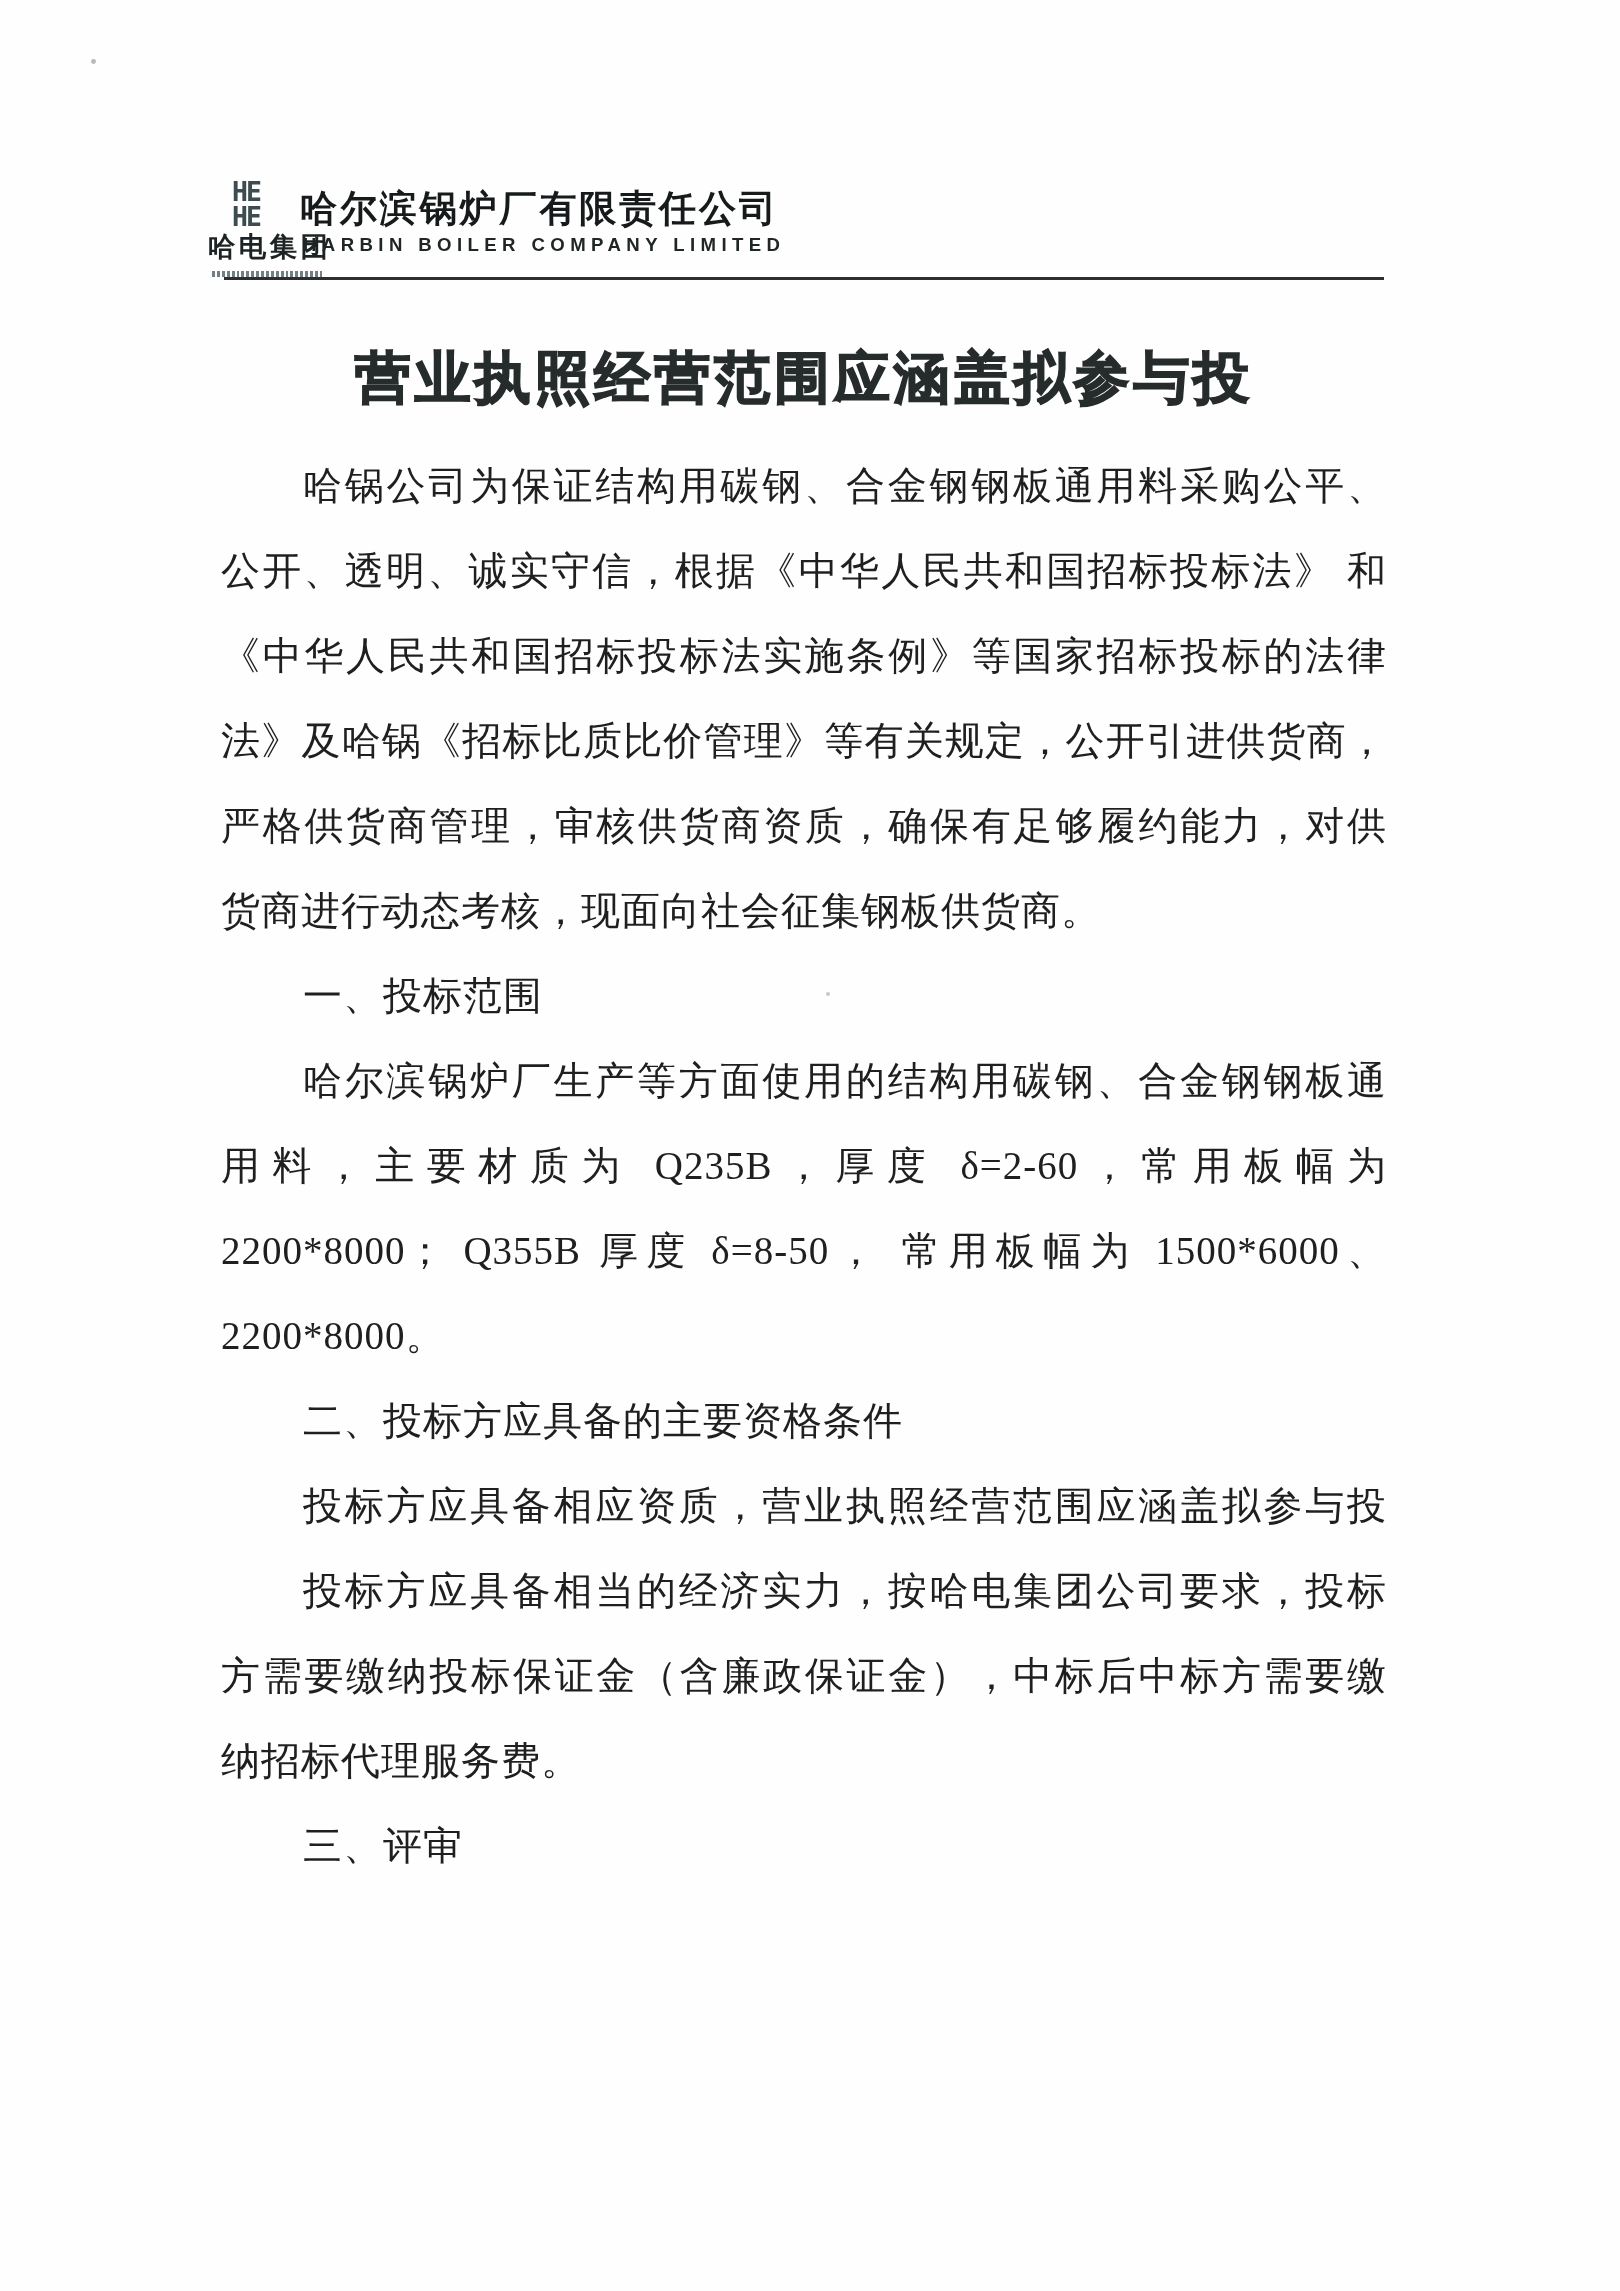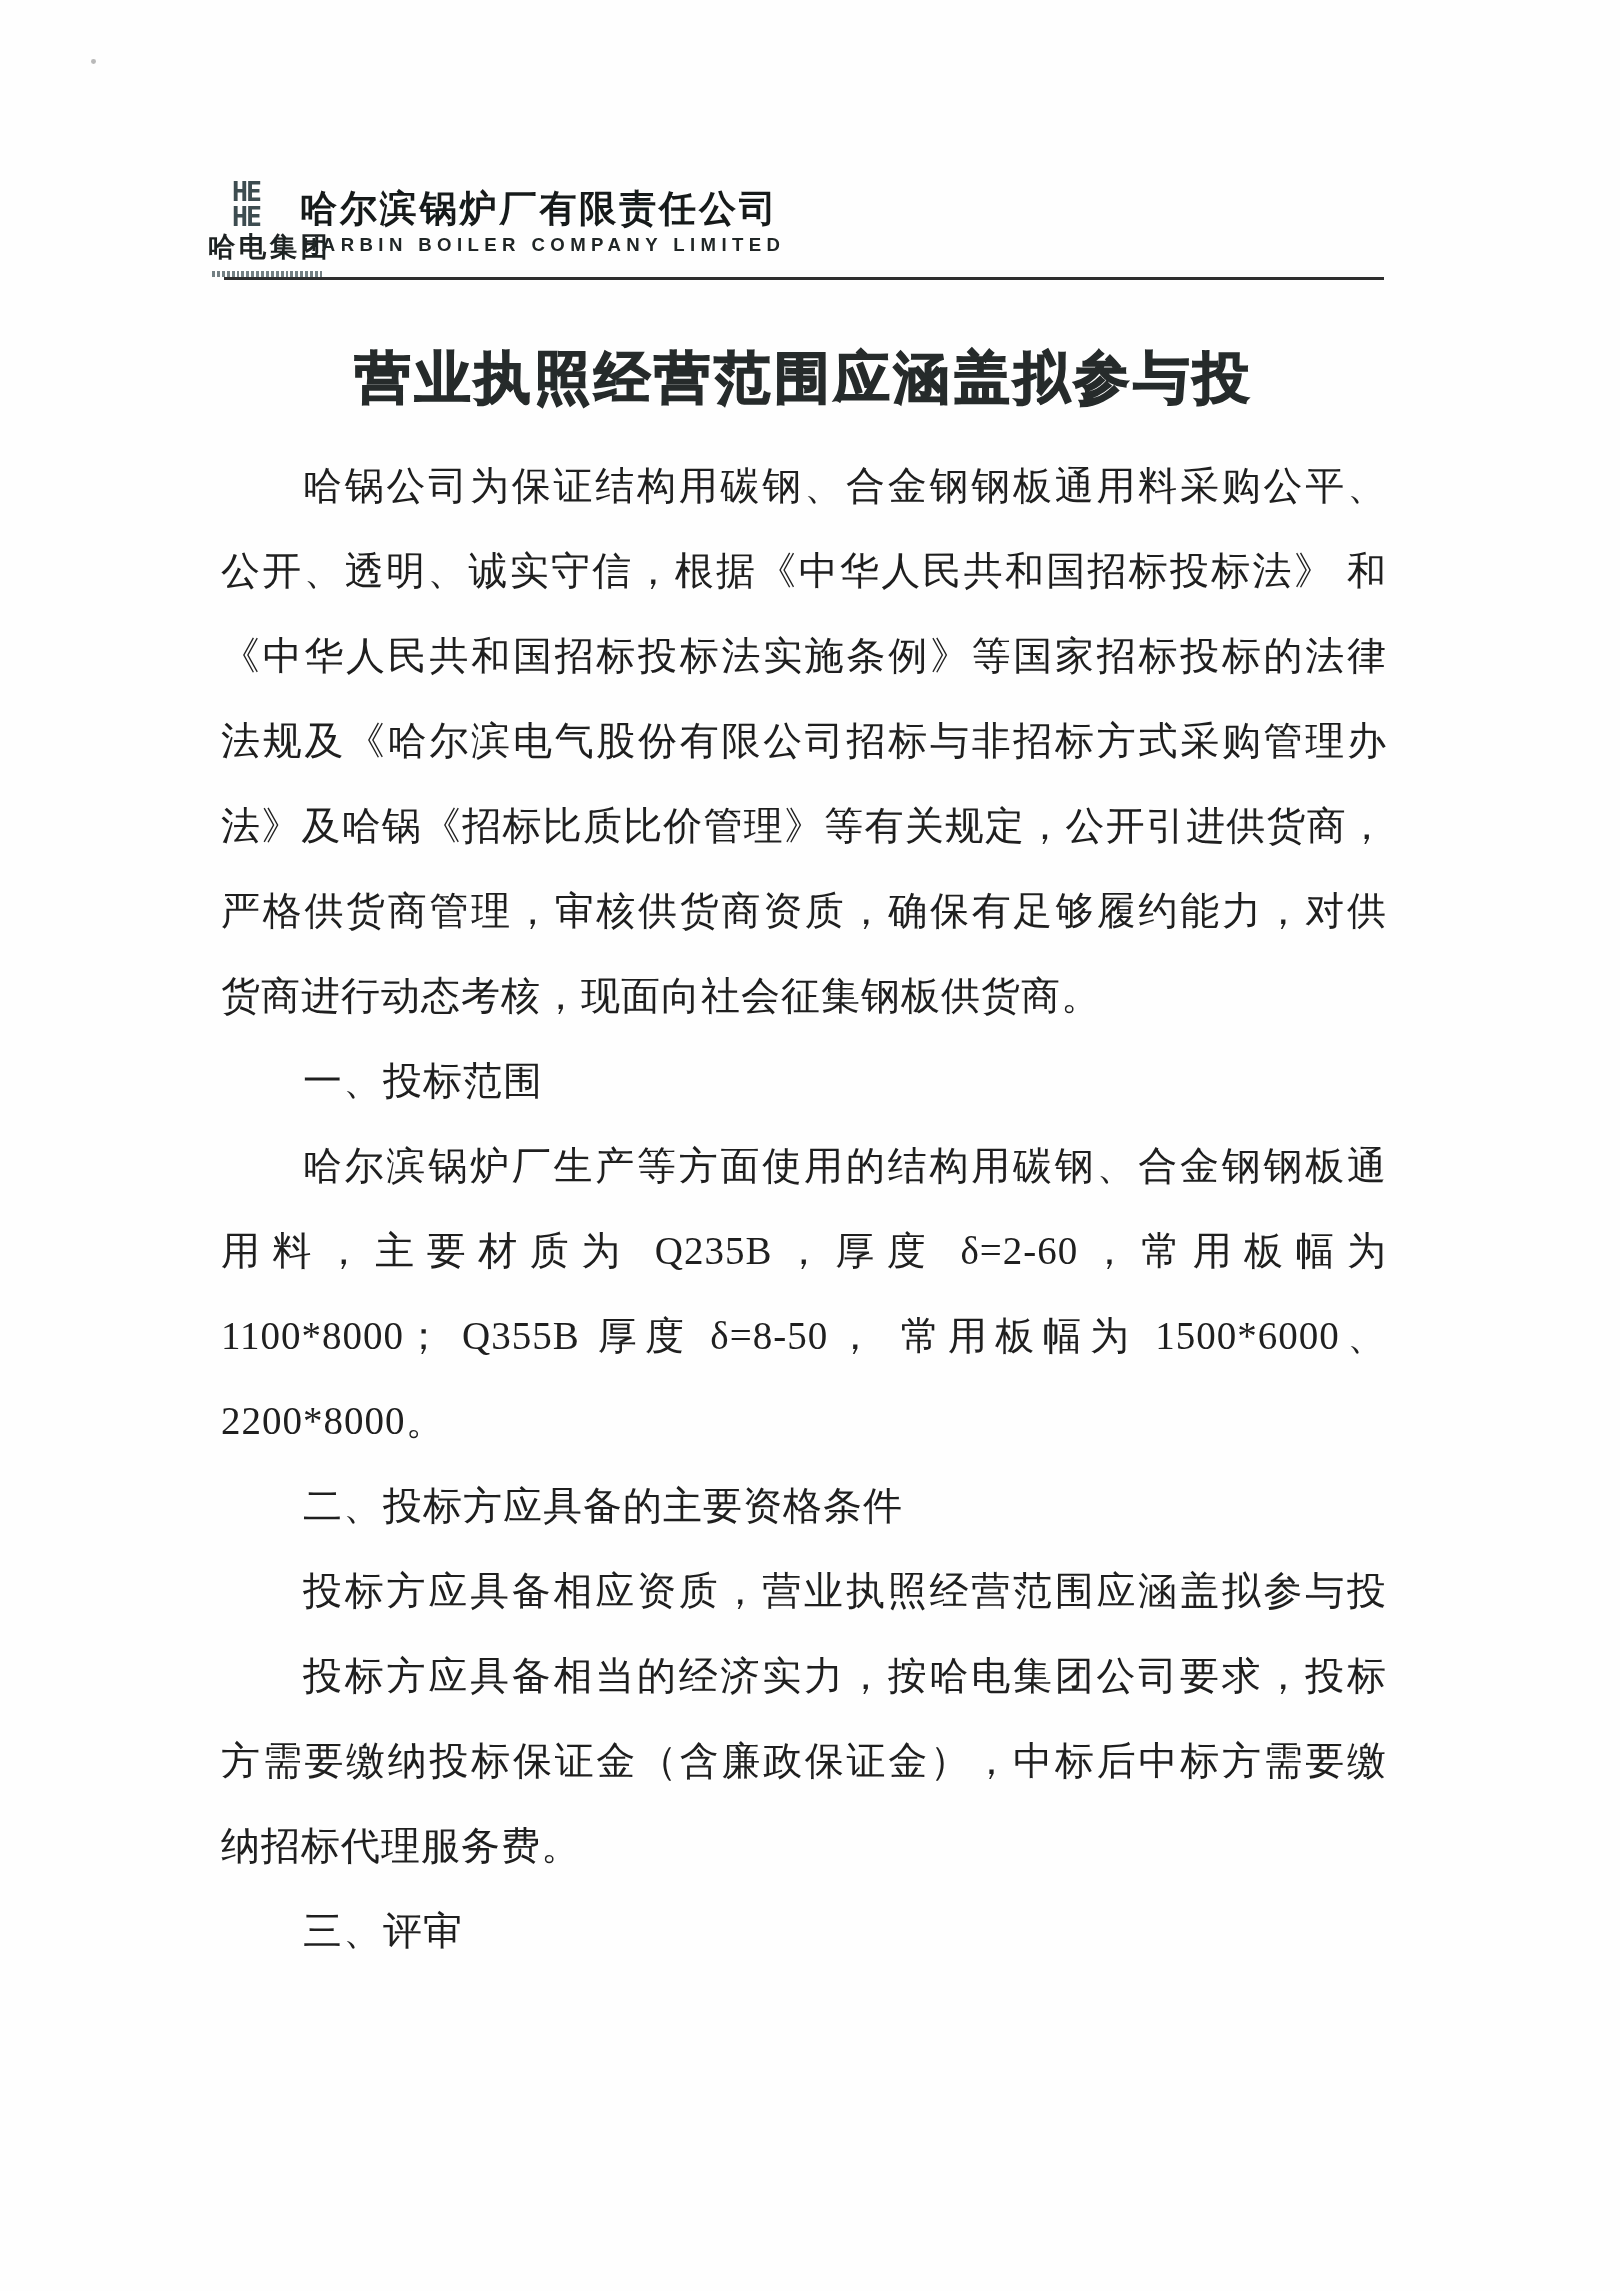--- a/index.html
+++ b/index.html
@@ -137,28 +137,27 @@
     <div class="company-name-en">HARBIN BOILER COMPANY LIMITED</div>
     <div class="header-rule"></div>
   </div>
 
   <div class="doc-title">营业执照经营范围应涵盖拟参与投</div>
 
   <div class="doc-body">
     <div class="bline full indent">哈锅公司为保证结构用碳钢、合金钢钢板通用料采购公平、</div>
     <div class="bline full">公开、透明、诚实守信，根据《中华人民共和国招标投标法》 和</div>
     <div class="bline full">《中华人民共和国招标投标法实施条例》等国家招标投标的法律</div>
-    <div class="bline full">法规及《哈尔滨电气股份有限公司招标与非招标方式采购管理办</div>
     <div class="bline full">法》及哈锅《招标比质比价管理》等有关规定，公开引进供货商，</div>
     <div class="bline full">严格供货商管理，审核供货商资质，确保有足够履约能力，对供</div>
     <div class="bline">货商进行动态考核，现面向社会征集钢板供货商。</div>
     <div class="bline indent">一、投标范围</div>
     <div class="bline full indent">哈尔滨锅炉厂生产等方面使用的结构用碳钢、合金钢钢板通</div>
     <div class="bline full">用料，主要材质为 Q235B，厚度 δ=2-60，常用板幅为 1500*6000、</div>
-    <div class="bline full">1100*8000； Q355B 厚度 δ=8-50， 常用板幅为 1500*6000、</div>
+    <div class="bline full">2200*8000； Q355B 厚度 δ=8-50， 常用板幅为 1500*6000、</div>
     <div class="bline">2200*8000。</div>
     <div class="bline indent">二、投标方应具备的主要资格条件</div>
     <div class="bline full indent">投标方应具备相应资质，营业执照经营范围应涵盖拟参与投</div>
     <div class="bline full indent">投标方应具备相当的经济实力，按哈电集团公司要求，投标</div>
     <div class="bline full">方需要缴纳投标保证金（含廉政保证金），中标后中标方需要缴</div>
     <div class="bline">纳招标代理服务费。</div>
     <div class="bline indent">三、评审</div>
   </div>
 
   <div class="speck-1"></div>

